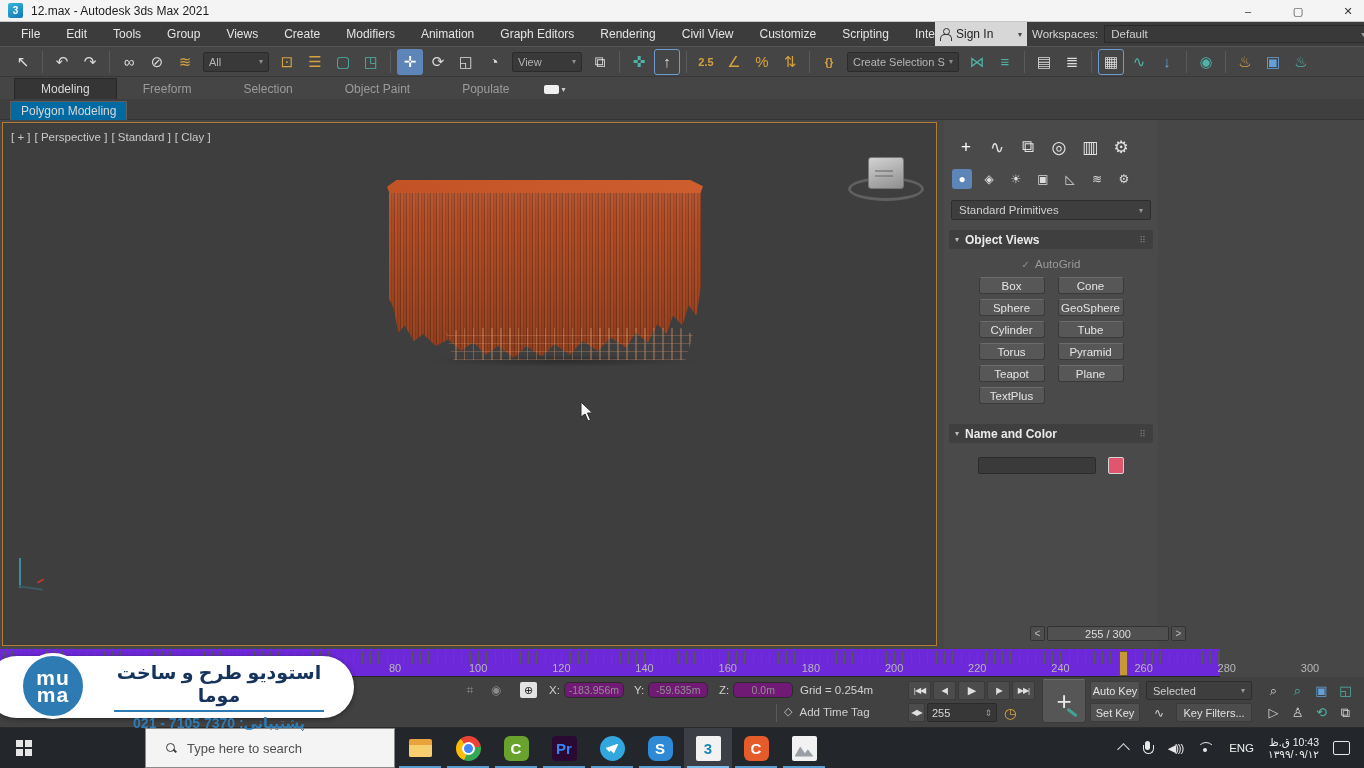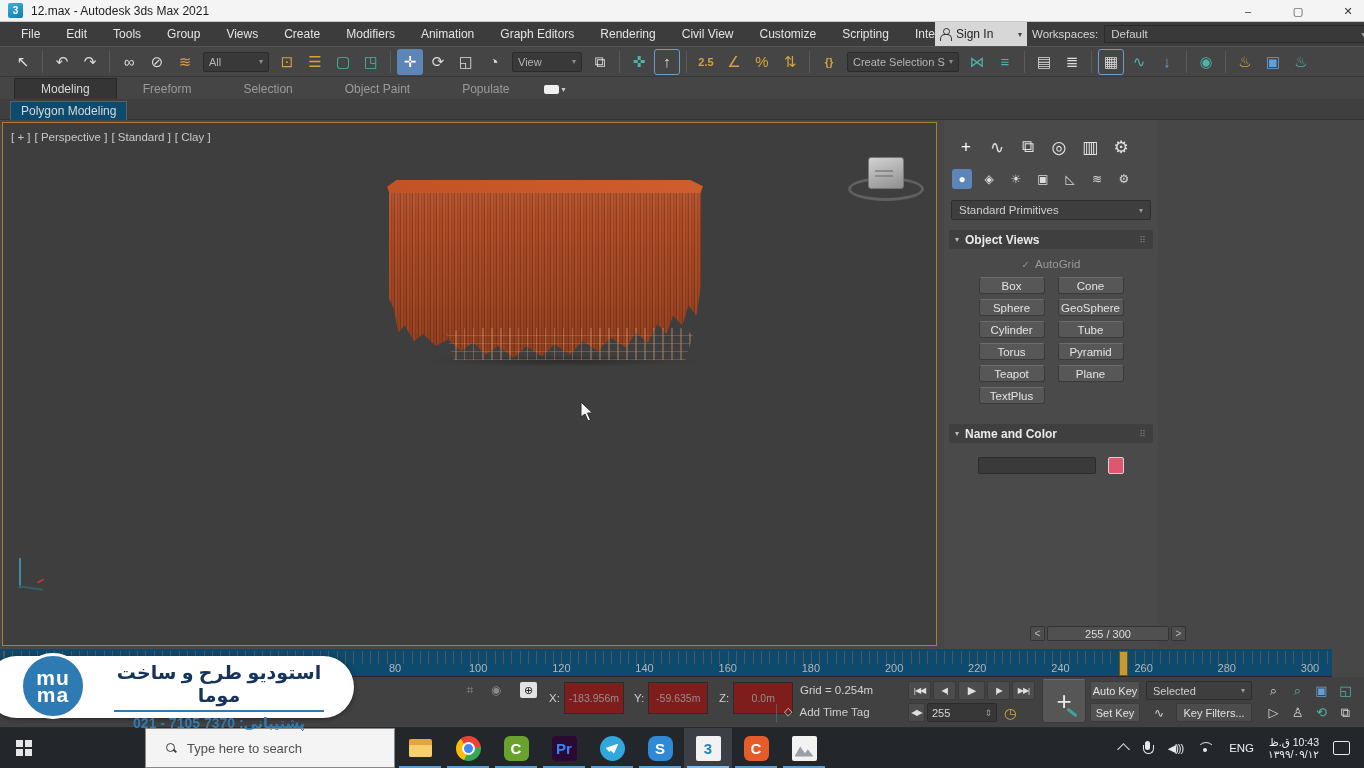--- a/index.html
+++ b/index.html
@@ -57,21 +57,21 @@
   
   .ribbon-row{position:absolute;left:0;top:77px;width:1364px;height:22px;background:#454545;
     display:flex;align-items:flex-end;padding-left:14px;}
   .rtab{font-size:12px;color:#9b9b9b;padding:3px 26px;}
   .rtab.active{background:#353535;border:1px solid #272727;border-bottom:none;color:#d8d8d8;}
   .ribbon-overflow{width:26px;height:14px;margin:0 0 3px 8px;display:flex;align-items:center;gap:3px;}
   .ribbon-overflow .pill{width:15px;height:9px;background:#f0f0f0;border-radius:2px;}
   .ribbon-overflow .dda{font-size:8px;color:#ccc;}
   .panel-row{position:absolute;left:0;top:99px;width:1364px;height:21px;background:#3f3f3f;border-bottom:1px solid #333;}
   .poly-tab{position:absolute;left:10px;top:2px;padding:2px 10px;font-size:12px;color:#d8d8d8;
-    background:#0c4a6e;border:1px solid #5e5e5e;border-bottom:none;}
+    background:#0369a1;border:1px solid #5e5e5e;border-bottom:none;}
 
   
   .viewport{position:absolute;left:2px;top:122px;width:935px;height:524px;background:#3e3e3e;
     border:1px solid #ae7c35;}
   .vp-label{position:absolute;left:8px;top:8px;font-size:11.5px;color:#c9c9c9;display:flex;gap:4px;}
   
   .tbl-top{position:absolute;left:384px;top:57px;width:316px;height:15px;
     background:linear-gradient(90deg,#c25326,#ce5e2e);
     clip-path:polygon(1% 100%,0% 45%,3% 0%,96% 0%,100% 42%,99% 100%);}
   .tbl-fringe{position:absolute;left:386px;top:70px;width:312px;height:170px;
@@ -131,37 +131,37 @@
   .nc-swatch{width:16px;height:17px;border:1px solid #d5d5d5;border-radius:2px;}
 
   
   .frame-display{position:absolute;left:1030px;top:626px;display:flex;align-items:center;gap:2px;z-index:5;}
   .fd-btn{width:15px;height:15px;background:#4e4e4e;border:1px solid #333;border-radius:2px;
     color:#bdbdbd;font-size:10px;display:flex;align-items:center;justify-content:center;}
   .fd-field{width:122px;height:15px;background:#505050;border:1px solid #333;border-radius:2px;
     color:#dcdcdc;font-size:11px;display:flex;align-items:center;justify-content:center;}
 
   
-  .ruler{position:absolute;left:0;top:648px;width:1332px;height:29px;background:#0c4a6e;
+  .ruler{position:absolute;left:0;top:648px;width:1220px;height:29px;background:#6d28d9;
     border-top:1px solid #484848;border-bottom:1px solid #262626;}
   .ruler::before{content:"";position:absolute;left:0;right:0;top:2px;height:13px;
     background:repeating-linear-gradient(90deg,#565656 0 1px,transparent 1px 8.318px);background-position-x:4px;}
   .tick-label{position:absolute;top:13px;transform:translateX(-50%);font-size:11px;color:#b8b8b8;}
   .playhead{position:absolute;top:2px;width:9px;height:25px;background:#c59a35;border:1px solid #6e5517;border-radius:1px;z-index:4;}
 
   
   .status-area{position:absolute;left:0;top:677px;width:1364px;height:51px;background:#414141;border-bottom:1px solid #2a2a2a;}
   .mini-listener{position:absolute;left:14px;top:4px;width:46px;height:17px;background:#e9d8d0;border:1px solid #8d8d8d;}
   .partial-se{position:absolute;left:3px;top:27px;font-size:11px;color:#ddd;}
   .st-icon{position:absolute;top:4px;width:20px;height:18px;display:flex;align-items:center;justify-content:center;
     font-size:12px;color:#8b8b8b;}
   .st-icon.bright{background:#e3e3e3;color:#222;border-radius:2px;top:5px;height:16px;width:17px;font-size:11px;}
   .coord{position:absolute;top:5px;display:flex;align-items:center;gap:4px;}
   .coord .lab{font-size:11.5px;color:#cfcfcf;}
-  .coord .field{width:60px;height:32px;background:#7f1d1d;border:1px solid #2b2b2b;border-radius:0;
+  .coord .field{width:60px;height:16px;background:#701a75;border:1px solid #2b2b2b;border-radius:5px;
     color:#8f8f8f;font-size:10.5px;display:flex;align-items:center;justify-content:center;}
   .grid-label{position:absolute;left:800px;top:7px;font-size:11.5px;color:#d2d2d2;}
   .att-sep{position:absolute;left:776px;top:27px;width:1px;height:18px;background:#5a5a5a;}
   .add-time-tag{position:absolute;left:784px;top:28px;display:flex;align-items:center;gap:7px;color:#cfcfcf;font-size:11.5px;}
   .att-cube{font-size:11px;color:#c5c5c5;}
   .pb-row{position:absolute;left:908px;top:4px;display:flex;gap:2px;}
   .pb-btn{width:23px;height:19px;background:#4c4c4c;border:1px solid #3a3a3a;border-radius:2px;color:#e0e0e0;
     font-size:8px;display:flex;align-items:center;justify-content:center;letter-spacing:-1px;}
   .pb-btn.play{width:27px;font-size:11px;}
   .row2{top:26px;}

